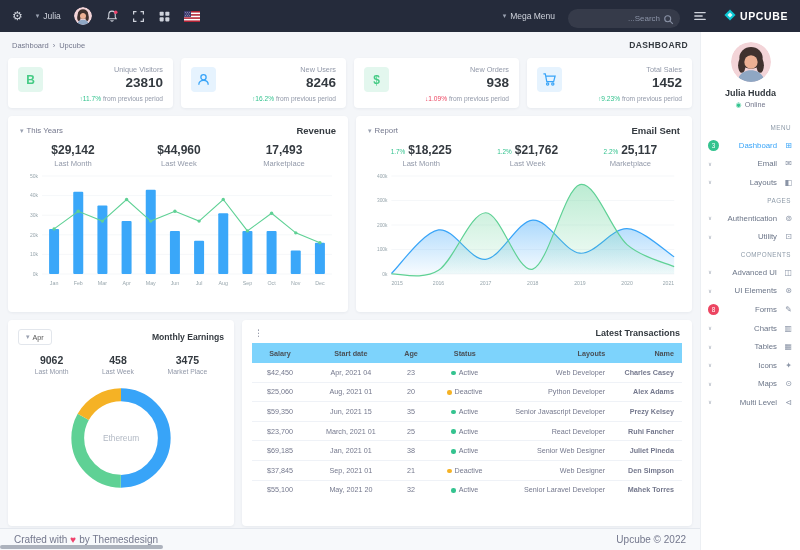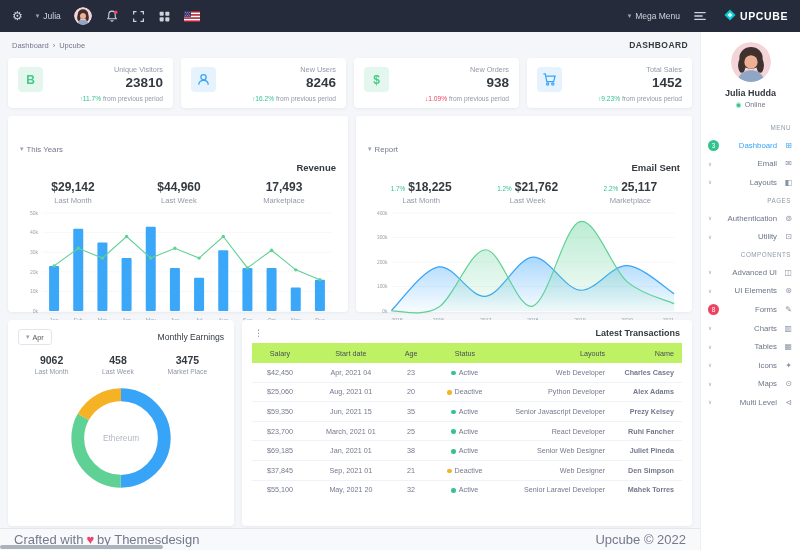--- a/index.html
+++ b/index.html
@@ -52,45 +52,45 @@
   .stat-delta .down { color:#ec4561; }
   .stat-delta .note { color:#9299a9; }
 
   
   .charts-row { display:flex; gap:8px; margin-bottom:8px; }
   .chart-card { padding:9px 12px 20px 12px; height:196px; }
   .revenue-card { width:340px; }
   .email-card { flex:1; }
   .card-head { display:flex; justify-content:space-between; align-items:center; }
   .filter { display:flex; align-items:center; gap:3px; font-size:7.8px; color:#74788d; cursor:pointer; }
-  .card-title { font-size:9.5px; font-weight:bold; color:#343a40;margin-top:37px; }
+  .card-title { font-size:9.5px; font-weight:bold; color:#343a40; }
   .triple { display:flex; justify-content:space-around; margin:7px 0 2px 0; }
   .tstat { text-align:center; }
   .tstat .tv { font-size:12px; font-weight:bold; color:#343a40; }
   .tstat .tl { font-size:7.6px; color:#9299a9; margin-top:2px; }
   .tstat .badge-up { font-size:6.4px; color:#34c38f; margin-right:3px; font-weight:normal; }
   .chart-wrap { margin-top:2px; }
 
   
   .bottom-row { display:flex; gap:8px; }
   .earn-card { width:226px; height:206px; padding:9px 10px; }
   .earn-head { display:flex; justify-content:space-between; align-items:center; }
   .month-btn { display:flex; align-items:center; gap:3px; font-size:7.2px; color:#555; background:#fff; border:1px solid #e2e6ec; border-radius:3px; padding:2.5px 7px; cursor:pointer; }
-  .earn-title { font-size:8.6px; font-weight:normal; }
+  .earn-title { font-size:8.6px; font-weight:bold; }
   .earn-card .triple { margin-top:9px; }
   .earn-card .tv { font-size:10.5px; }
   .earn-card .tl { font-size:6.8px; }
   .donut-wrap { display:flex; justify-content:center; margin-top:4px; }
 
   .tx-card { flex:1; height:206px; padding:7px 10px; display:flex; flex-direction:column; }
   .tx-head { display:flex; justify-content:space-between; align-items:center; padding:1px 2px 5px 2px; }
   .dots { font-size:9px; color:#74788d; background:none; border:none; cursor:pointer; }
   .tx-title { font-size:9px; font-weight:bold; }
   table.tx { width:100%; border-collapse:collapse; font-size:7.2px; }
-  table.tx th { background:#bef264; color:#495057; font-weight:normal; padding:5.5px 8px; }
+  table.tx th { background:#7dd3fc; color:#495057; font-weight:bold; padding:5.5px 8px; }
   table.tx td { padding:4.8px 8px; border-bottom:1px solid #eff2f7; color:#74788d; }
   table.tx tr:last-child td { border-bottom:none; }
   .col-c { text-align:center; } .col-r { text-align:right; }
   td.name { color:#343a40; font-weight:bold; }
   .stdot { display:inline-block; width:4.5px; height:4.5px; border-radius:50%; margin-right:3px; vertical-align:middle; }
 
   
   .profile { text-align:center; }
   .avatar-lg { width:40px; height:40px; border-radius:50%; overflow:hidden; margin:0 auto; cursor:pointer; }
   .pname { font-size:9px; font-weight:bold; color:#343a40; margin-top:6px; }
@@ -100,21 +100,21 @@
   .menu li.section { height:17px; display:flex; align-items:center; justify-content:flex-end; padding:0 9px; font-size:6.3px; letter-spacing:.5px; color:#8d9aa8; }
   .menu li.item { height:18.6px; display:flex; align-items:center; padding:0 8px 0 7px; cursor:pointer; }
   .menu .lslot { width:12px; display:flex; align-items:center; }
   .menu .chev { font-size:5.5px; color:#a3abb8; }
   .menu .mbadge { width:11px; height:11px; border-radius:50%; color:#fff; font-size:6.3px; display:flex; align-items:center; justify-content:center; }
   .menu .mlabel { flex:1; text-align:right; font-size:7.8px; color:#6b7588; }
   .menu .micon { width:12px; text-align:right; margin-left:3px; font-size:8px; color:#8a94a6; }
   .menu li.item.active .mlabel, .menu li.item.active .micon { color:#38a4f8; }
 
   
-  .footer { height:22px; border-top:1px solid #e4e8ee; display:flex; align-items:center; justify-content:space-between; padding:0 14px; font-size:13px; color:#74788d; background:#f7f9fb; }
+  .footer { height:22px; border-top:1px solid #e4e8ee; display:flex; align-items:center; justify-content:space-between; padding:0 14px; font-size:10px; color:#74788d; background:#f7f9fb; }
   .footer .heart { color:#f0426c; margin:0 3px; }
   .hscroll { position:absolute; left:0; bottom:1px; width:163px; height:4px; background:#adb3bd; border-radius:2px; }
 </style>
 </head>
 <body>
 
 <div class="topbar">
   <button class="tb-btn tb-gear">
       <span>⚙</span>
     </button>
@@ -181,20 +181,29 @@
           <circle cx="3.5" cy="4.4" r=".4"></circle>
           <circle cx="5.5" cy="4.4" r=".4"></circle>
         </g>
       </svg>
   </button>
   <div class="tb-right">
     <div class="mega">
       <span class="caret">▾</span>
       <span>Mega Menu</span>
     </div>
+    <div class="searchbox">
+      <input type="text" placeholder="...Search" style="">
+      <span class="mag">
+        <svg width="11" height="11" viewBox="0 0 14 14" fill="none" stroke="#8b93a7" stroke-width="1.4">
+            <circle cx="6" cy="6" r="3.8"></circle>
+            <path d="M9,9 L12.5,12.5"></path>
+          </svg>
+      </span>
+    </div>
     <button class="tb-btn">
       <svg width="14" height="12" viewBox="0 0 16 14" stroke="#cfd3dc" stroke-width="1.6" stroke-linecap="round">
           <path d="M2,3 H14"></path>
           <path d="M2,7 H10.5"></path>
           <path d="M2,11 H14"></path>
         </svg>
     </button>
     <div class="logo">
       <span>
         <svg width="12" height="12" viewBox="0 0 14 14">

